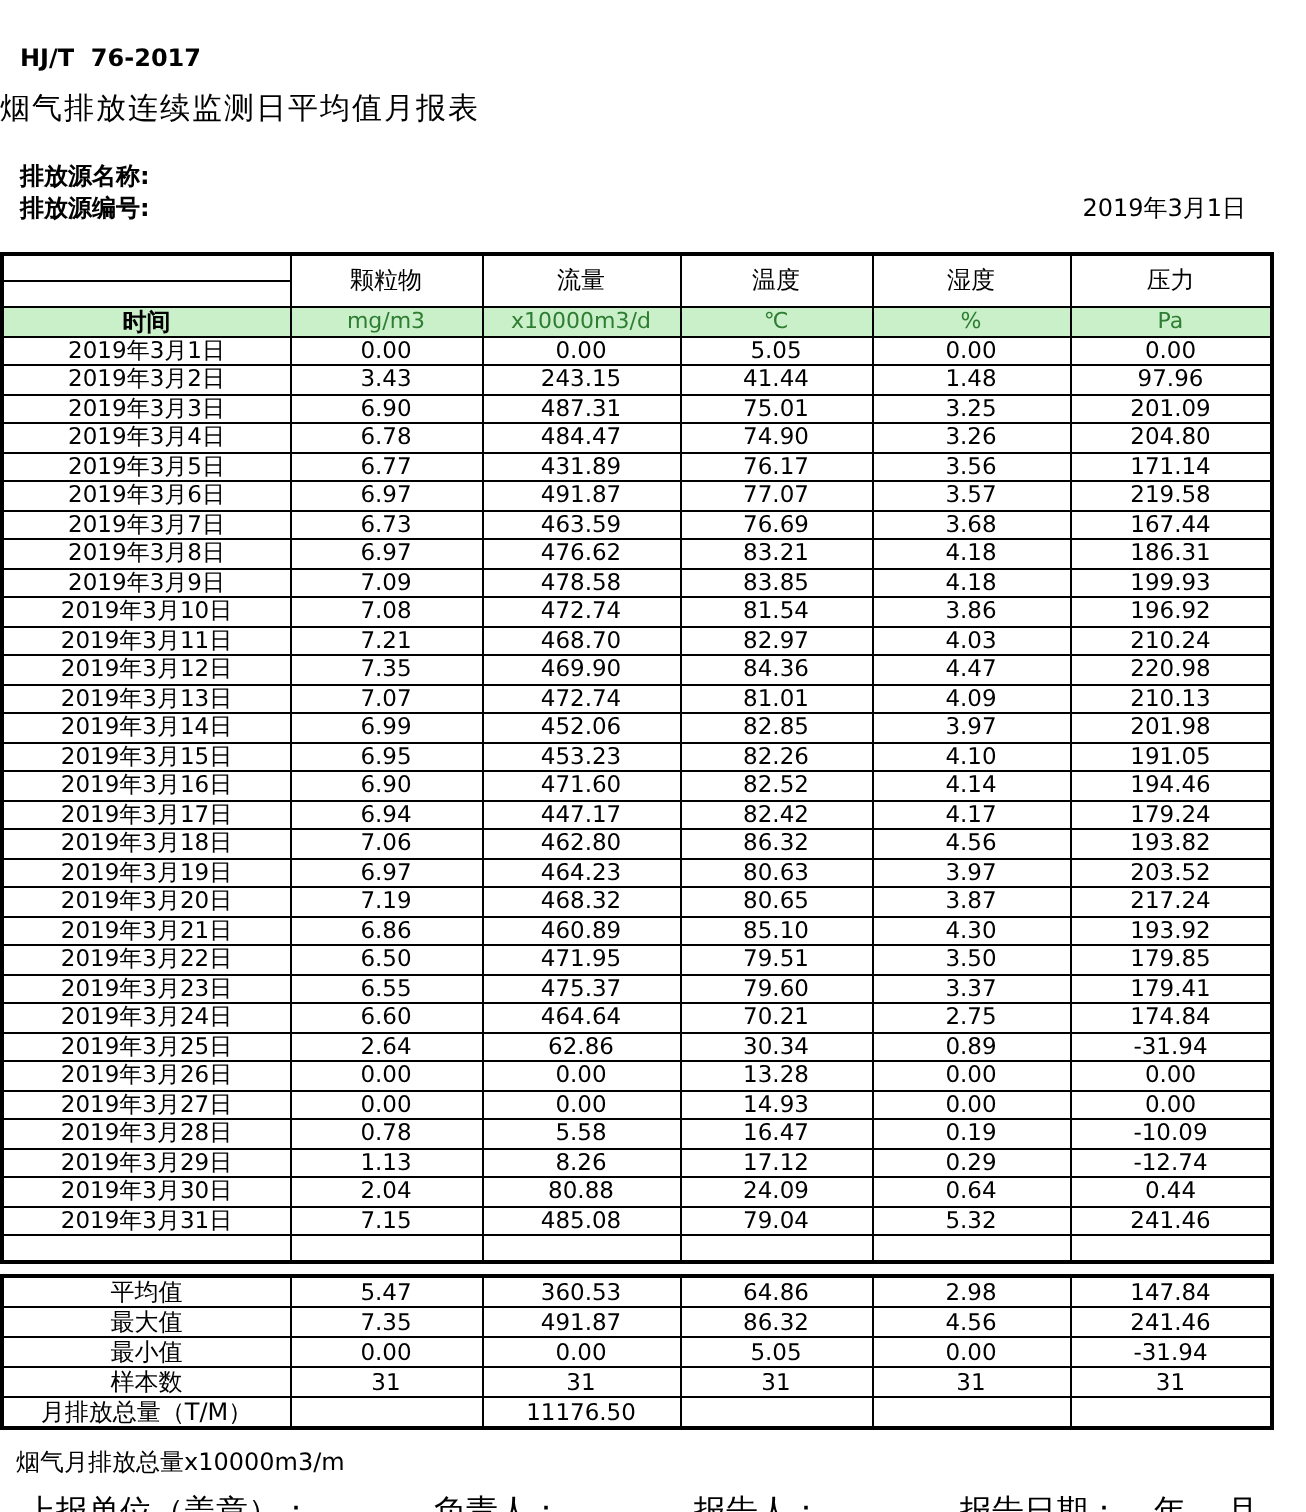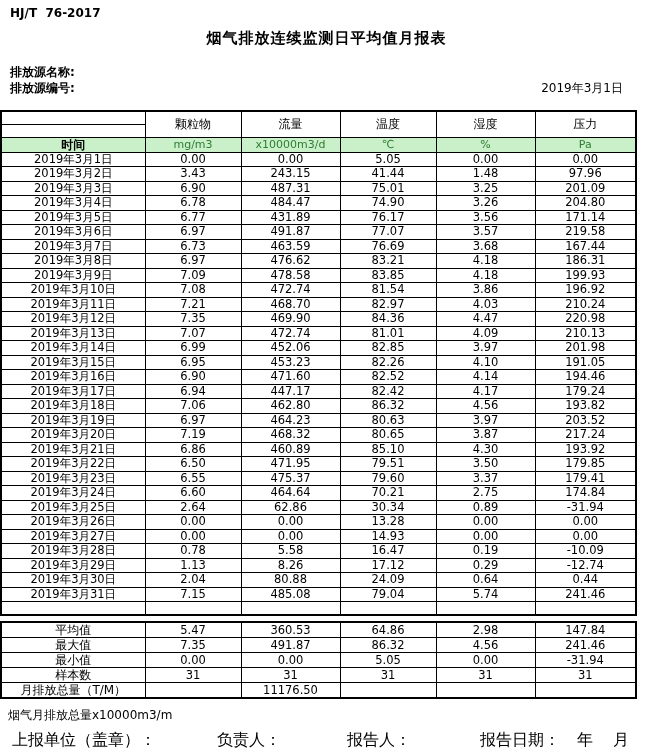--- a/index.html
+++ b/index.html
@@ -6,26 +6,26 @@
   html, body { margin: 0; padding: 0; }
   body {
     width: 653px; height: 756px;
     background: #fff; color: #000;
     font-family: "DejaVu Sans", "Liberation Sans", sans-serif;
     overflow: hidden;
   }
   .page { position: relative; width: 653px; height: 756px; }
 
   .doc-code {
-    padding: 6px 0 0 10px;
+    padding: 22px 0 0 10px;
     font-size: 12px; font-weight: bold; white-space: pre;
   }
   .title {
     margin-top: 9px;
-    text-align: center; font-size: 15px; font-weight: bold;
+    text-align: left; font-size: 15px; font-weight: normal;
     letter-spacing: 1px;
   }
   .meta { margin: 16px 0 0 10px; font-size: 12px; font-weight: bold; line-height: 16px; }
   .meta-row2 {
     margin: 0 30px 0 10px;
     display: flex; justify-content: space-between; align-items: flex-start;
     font-size: 12px; line-height: 16px;
   }
   .meta-row2 .label { font-weight: bold; }
   .report-date { font-weight: normal; }
@@ -349,21 +349,21 @@
         <td class="value-cell">80.88</td>
         <td class="value-cell">24.09</td>
         <td class="value-cell">0.64</td>
         <td class="value-cell">0.44</td>
       </tr>
         <tr>
         <td class="date-cell">2019年3月31日</td>
         <td class="value-cell">7.15</td>
         <td class="value-cell">485.08</td>
         <td class="value-cell">79.04</td>
-        <td class="value-cell">5.74</td>
+        <td class="value-cell">5.32</td>
         <td class="value-cell">241.46</td>
       </tr>
       </tbody>
     <tbody>
       <tr class="empty-row">
         <td></td>
         <td></td>
         <td></td>
         <td></td>
         <td></td>

